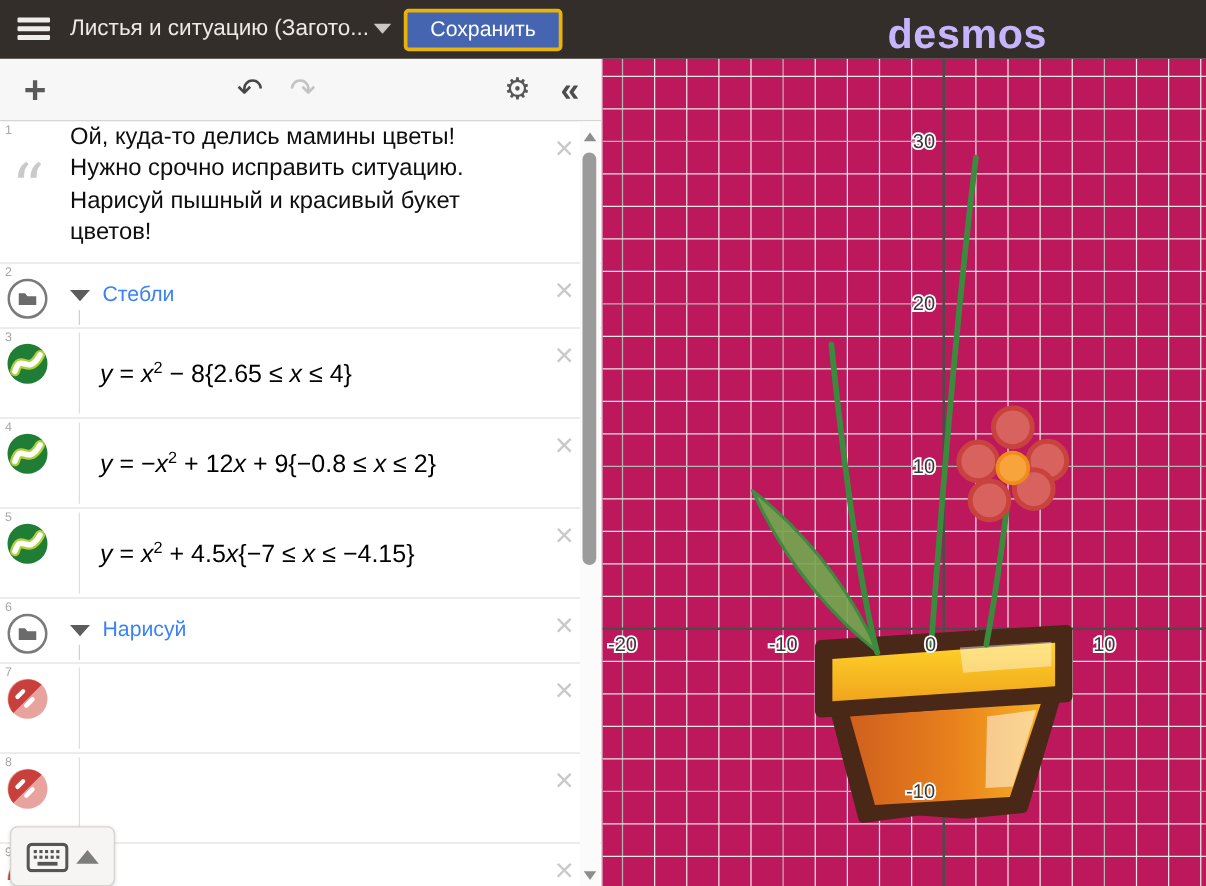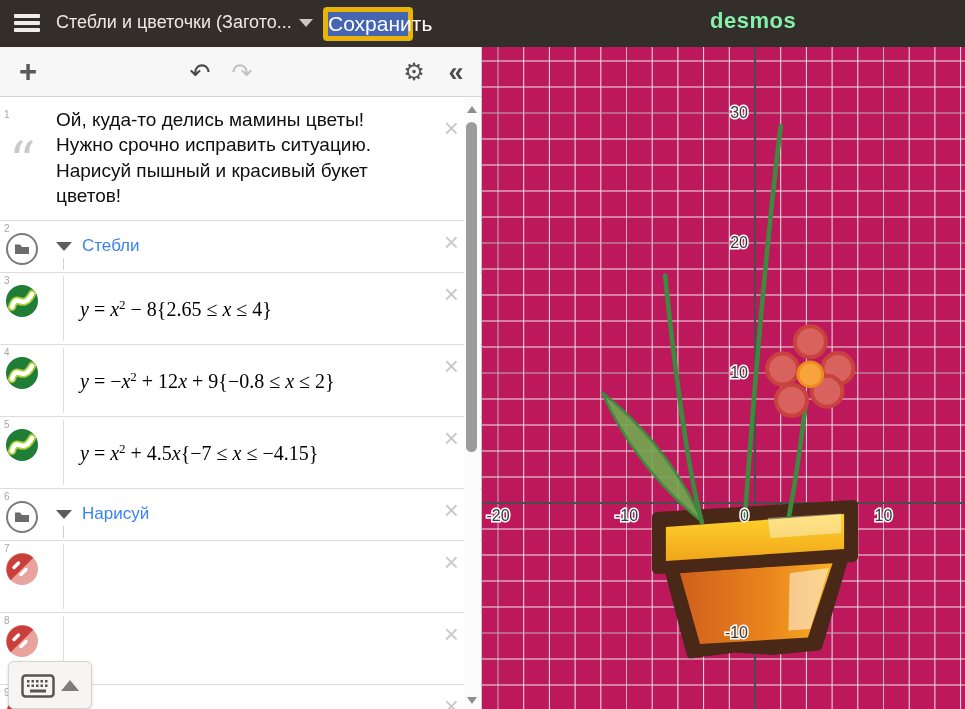--- a/index.html
+++ b/index.html
@@ -3,48 +3,48 @@
 <meta charset="utf-8">
 <style>
 *{margin:0;padding:0;box-sizing:border-box}
 html,body{width:965px;height:709px;overflow:hidden;font-family:"Liberation Sans",sans-serif;background:#fff}
 
 .topbar{position:absolute;left:0;top:0;width:965px;height:47px;background:#332e29;z-index:40}
 .hamburger{position:absolute;left:14px;top:14px;width:26px;height:20px;cursor:pointer;background:none;border:none}
 .hamburger span{display:block;height:3.5px;background:#efedea;margin-bottom:3.6px;border-radius:1px}
 .doc-title{position:absolute;left:56px;top:12px;color:#ece9e6;font-size:18px;white-space:nowrap;cursor:pointer}
 .title-caret{position:absolute;left:299px;top:19px;width:0;height:0;border-left:7px solid transparent;border-right:7px solid transparent;border-top:8px solid #cbc7c2;cursor:pointer}
-.save-btn{position:absolute;left:323px;top:7px;width:90px;height:34px;background:#4565b1;border:5px solid #eab308;border-radius:4px;color:#fff;font-size:21px;cursor:pointer}
-.logo{position:absolute;left:710px;top:8px;color:#86efac;font-size:22px;font-weight:bold;letter-spacing:.5px}
+.save-btn{position:absolute;left:323px;top:7px;width:127px;height:34px;background:#4565b1;border:3px solid #eab308;border-radius:4px;color:#fff;font-size:17px;cursor:pointer}
+.logo{position:absolute;left:710px;top:8px;color:#c4b5fd;font-size:33px;font-weight:bold;letter-spacing:.5px}
 
 .panel{position:absolute;left:0;top:47px;width:482px;height:662px;background:#fff;border-right:1px solid #c6c6c6}
 .exp-toolbar{position:absolute;top:0;left:0;right:0;height:50px;background:#f7f7f7;border-bottom:1px solid #d5d5d5;z-index:5}
 .tb-btn{position:absolute;top:0;height:50px;line-height:50px;text-align:center;color:#555;cursor:pointer;background:none;border:none}
 #tb-add{left:8px;width:40px;font-size:31px;font-weight:bold;color:#5a5a5a}
 #tb-undo{left:180px;width:40px;font-size:25px;color:#474747}
 #tb-redo{left:222px;width:40px;font-size:25px;color:#c3c3c3}
 #tb-gear{left:394px;width:40px;font-size:24px;color:#565656}
 #tb-collapse{left:436px;width:40px;font-size:27px;color:#4e4e4e;font-weight:bold}
 .rows{position:absolute;top:50px;left:0;right:0;bottom:0;overflow:hidden}
 .row{position:relative;border-bottom:1px solid #dcdcdc;background:#fff}
 .numcol{position:absolute;left:0;top:0;width:44px;height:100%}
 .num{position:absolute;left:4px;top:2px;font-size:10px;color:#a6a6a6}
 .row-icon{position:absolute;left:5px;top:11px;width:34px;height:34px;cursor:pointer;display:block}
 .row-icon svg{width:34px;height:34px;display:block}
 .close{position:absolute;right:22px;top:8px;font-size:26px;color:#c9c9c9;cursor:pointer;line-height:1;font-family:"Liberation Sans",sans-serif}
 .row.note{min-height:113px}
 .quote{position:absolute;left:9px;top:28px;font-size:52px;color:#cacaca;font-family:"DejaVu Serif",serif;line-height:1}
-.note-text{margin:10px 58px 12px 56px;font-size:19px;line-height:1.33;color:#0f0f0f}
+.note-text{margin:0 58px 12px 56px;font-size:19px;line-height:1.33;color:#0f0f0f}
 .row.folder{height:52px}
 .folder-caret{position:absolute;left:56px;top:21px;width:0;height:0;border-left:8px solid transparent;border-right:8px solid transparent;border-top:9px solid #5c5c5c;cursor:pointer}
 .folder-label{position:absolute;left:82px;top:15px;font-size:17px;color:#3b82f6}
 .stub{position:absolute;left:63px;top:37px;bottom:2px;width:1px;background:#d0d0d0}
 .row.equation{height:72px}
 .guide{position:absolute;left:63px;top:3px;bottom:3px;width:1px;background:#dedede}
-.eq{position:absolute;left:80px;top:50%;transform:translateY(-50%);font-family:Liberation Serif, serif;font-size:20px;color:#000;white-space:nowrap}
+.eq{position:absolute;left:80px;top:50%;transform:translateY(-50%);font-family:Liberation Sans, sans-serif;font-size:20px;color:#000;white-space:nowrap}
 .eq i{font-style:italic}
 .eq sup{font-size:13px}
 .row.clipped{height:29px;border-bottom:none;overflow:hidden}
 
 .kbd-popup{position:absolute;left:8px;bottom:0;width:84px;height:48px;background:#f7f5f3;border:1px solid #d7d3cf;border-radius:6px;box-shadow:0 1px 3px rgba(0,0,0,.18);z-index:20;cursor:pointer}
 .kbd-popup svg{position:absolute;left:12px;top:12px}
 .kbd-caret{position:absolute;right:12px;top:18px;width:0;height:0;border-left:9px solid transparent;border-right:9px solid transparent;border-bottom:11px solid #7d7d7d}
 
 .scrollbar{position:absolute;right:1px;top:50px;bottom:0;width:16px;background:#fbfbfb;z-index:15}
 .sb-up{position:absolute;top:9px;left:3px;width:0;height:0;border-left:5px solid transparent;border-right:5px solid transparent;border-bottom:7px solid #8d8d8d;cursor:pointer}
@@ -55,21 +55,21 @@
 </style>
 </head>
 <body>
 
 <div class="topbar">
   <button class="hamburger">
       <span></span>
       <span></span>
       <span></span>
     </button>
-  <div class="doc-title">Стебли и цветочки (Загото...</div>
+  <div class="doc-title">Листья и ситуацию (Загото...</div>
   <div class="title-caret"></div>
   <button class="save-btn">Сохранить</button>
   <div class="logo">desmos</div>
 </div>
 
 <div class="panel">
   <div class="exp-toolbar">
     <button class="tb-btn" id="tb-add">+</button>
     <button class="tb-btn" id="tb-undo">↶</button>
     <button class="tb-btn" id="tb-redo">↷</button>

